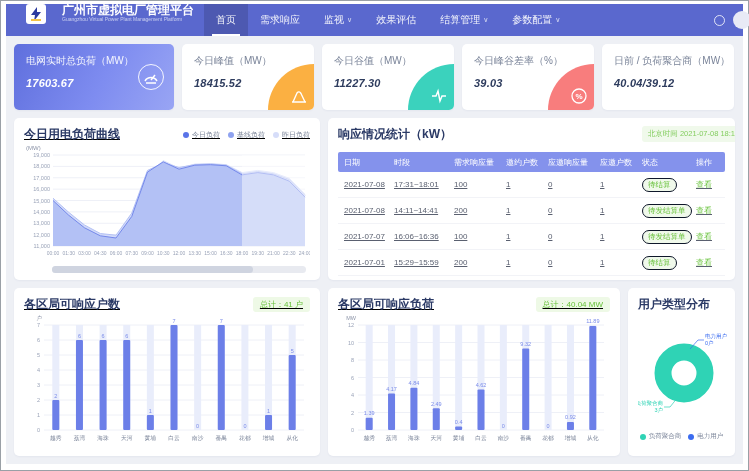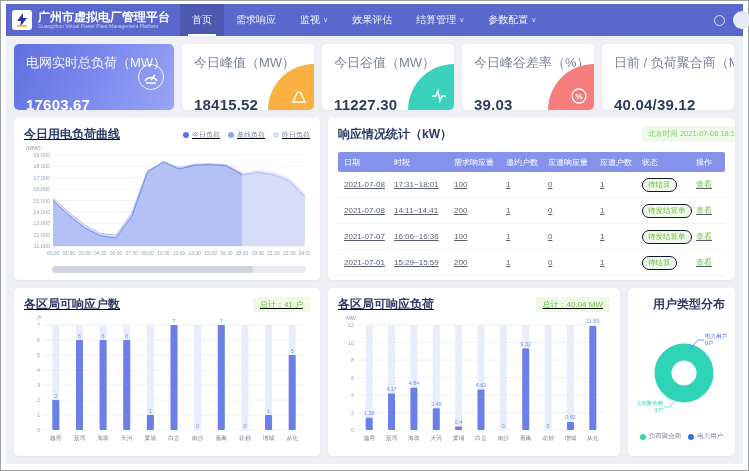--- a/index.html
+++ b/index.html
@@ -1,21 +1,21 @@
 <!DOCTYPE html>
 <html><head>
 <meta charset="utf-8">
 <style>
   * { box-sizing: border-box; margin: 0; padding: 0; }
   html,body { width:749px; height:471px; font-family:"Liberation Sans",sans-serif; }
   .frame { width:749px; height:471px; border:1px solid #9aa0a6; background:#fff; padding:3px 5px 6px; }
 
   
   .navbar { height:32px; background:#5a68ce; display:flex; align-items:stretch; color:#fff; }
-  .logo-wrap { display:flex; align-items:center; gap:6px; padding:0 10px 0 6px; }
+  .logo-wrap { display:flex; align-items:flex-start; gap:16px; padding:0 10px 0 20px; }
   .logo-mark { width:20px; height:20px; background:#fff; border-radius:3px; display:flex; align-items:center; justify-content:center; }
   .logo-text-main { font-size:12px; font-weight:bold; line-height:12px; }
   .logo-text-sub { font-size:5px; color:rgba(255,255,255,.65); line-height:7px; }
   .nav-items { display:flex; align-items:stretch; }
   .nav-item { display:flex; align-items:center; gap:3px; padding:0 12px; font-size:10px; color:rgba(255,255,255,.92); cursor:pointer; position:relative; }
   .nav-item.active { background:rgba(0,0,0,.14);font-family:Liberation Mono, monospace; }
   .nav-item.active::after { content:""; position:absolute; left:8px; right:8px; bottom:0; height:2px; background:#fff; }
   .nav-caret { font-size:7px; color:rgba(255,255,255,.75); }
   .nav-right { margin-left:auto; display:flex; align-items:center; gap:8px; padding-right:2px; }
   .user-dot { width:11px; height:11px; border:1px solid rgba(255,255,255,.8); border-radius:50%; }
@@ -23,39 +23,39 @@
 
   
   .dash { background:#eef0f5; height:428px; padding:8px; }
   .row { display:flex; gap:8px; }
 
   
   .stat-row { height:66px; margin-bottom:8px; }
   .stat-card { position:relative; background:#fff; border-radius:5px; padding:10px 12px; overflow:hidden; box-shadow:0 1px 2px rgba(40,60,120,.05); }
   .stat-card.primary { width:160px; background:linear-gradient(118deg,#5f6fdd 0%,#7e8cf0 55%,#99a5f4 100%); color:#fff; }
   .stat-card.plain { width:132px; }
-  .stat-label { font-size:13px; color:#7a8499; white-space:nowrap; }
+  .stat-label { font-size:10px; color:#7a8499; white-space:nowrap; }
   .primary .stat-label { color:rgba(255,255,255,.93); }
-  .stat-value { font-size:15px; font-weight:bold; color:#2e3c5e; margin-top:24px; letter-spacing:.2px; }
+  .stat-value { font-size:11px; font-weight:bold; color:#2e3c5e; margin-top:9px; letter-spacing:.2px;font-style:italic; }
   .primary .stat-value { color:#fff; }
   .wedge { position:absolute; right:0; bottom:0; width:46px; height:46px; border-top-left-radius:100%; }
   .wedge svg { position:absolute; right:7px; bottom:6px; }
   .gauge-circle { position:absolute; right:10px; top:50%; transform:translateY(-50%); width:26px; height:26px; border:1.5px solid rgba(255,255,255,.9); border-radius:50%; display:flex; align-items:center; justify-content:center; }
 
   
   .panel { background:#fff; border-radius:5px; padding:8px 10px; position:relative; overflow:hidden; box-shadow:0 1px 2px rgba(40,60,120,.05); }
   .panel-title { font-size:12px; font-weight:bold; color:#2b3a66; }
   .panel-head { display:flex; align-items:center; justify-content:space-between;text-decoration:underline; }
   .row2 { height:162px; margin-bottom:8px; }
   .row3 { height:168px; }
   .load-panel { width:306px; }
   .table-panel { flex:1; }
   .bar-panel-1 { width:306px; }
   .bar-panel-2 { width:292px; }
-  .donut-panel { flex:1;text-align:right; }
+  .donut-panel { flex:1; }
 
   
   .legend-row { display:flex; gap:8px; align-items:center; }
   .legend-item { display:flex; gap:3px; align-items:center; font-size:7px; color:#7a8499; cursor:pointer; }
   .legend-dot { width:6px; height:6px; border-radius:50%; }
   .y-unit { font-size:6px; color:#8b93a7; margin:2px 0 0 2px; }
   .datazoom { margin:3px 4px 0 28px; height:7px; background:#e8eaf0; border-radius:4px; position:relative; cursor:pointer; }
   .datazoom-handle { position:absolute; left:0; top:0; height:100%; width:79%; background:#cfd4e0; border-radius:4px; }
 
   

